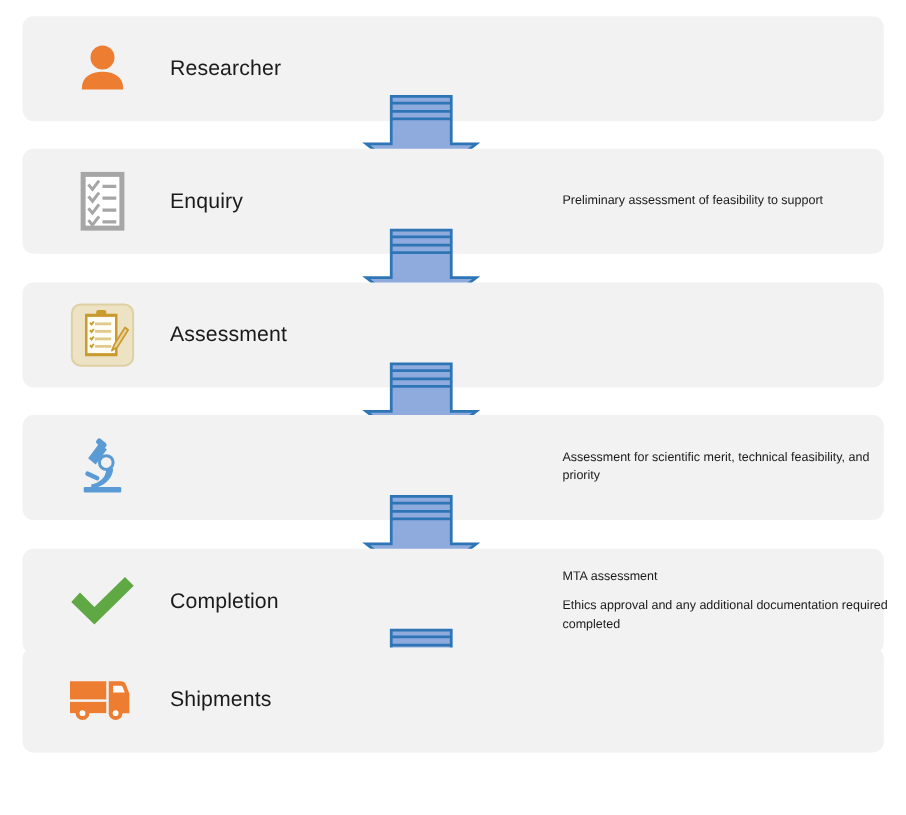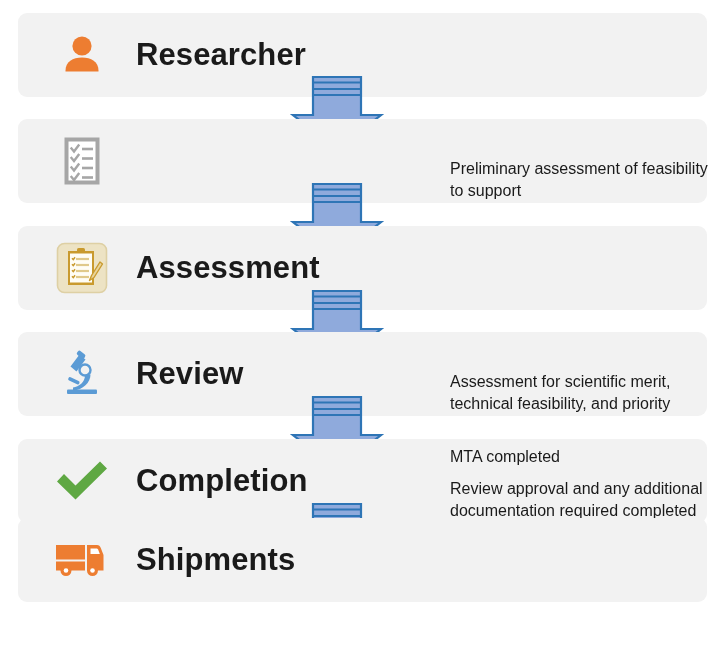--- a/index.html
+++ b/index.html
@@ -46,38 +46,38 @@
     justify-content: center;
   }
 
   .stage-title {
     position: absolute;
     left: 118px;
     top: 0;
     height: 84px;
     display: flex;
     align-items: center;
-    font-size: 31px;
-    font-weight: 700;
+    font-size: 17px;
+    font-weight: 400;
     color: #1a1a1a;
     letter-spacing: 0.1px;
     white-space: nowrap;
   }
 
   .stage-desc {
     position: absolute;
     left: 432px;
     width: 266px;
     top: 0;
     height: 84px;
     display: flex;
     flex-direction: column;
-    justify-content: flex-end;
+    justify-content: center;
     gap: 9px;
-    font-size: 16px;
+    font-size: 10px;
     line-height: 1.42;
     color: #1a1a1a;
   }
   .stage-desc p {
     margin: 0;
   }
 
   
   .flow-arrow {
     position: absolute;
@@ -127,20 +127,21 @@
           <path d="M9.5 40 L12 43 L16.5 37"></path>
         </g>
         <g stroke="#A6A6A6" stroke-width="2.6" stroke-linecap="butt">
           <line x1="20" y1="12" x2="31" y2="12"></line>
           <line x1="20" y1="21.5" x2="31" y2="21.5"></line>
           <line x1="20" y1="31" x2="31" y2="31"></line>
           <line x1="20" y1="40.5" x2="31" y2="40.5"></line>
         </g>
       </svg>
     </div>
+    <div class="stage-title">Enquiry</div>
     <div class="stage-desc">
       <p>Preliminary assessment of feasibility to support</p>
     </div>
   </div>
 
   <div class="flow-arrow" style="top:181px;">
     <svg viewBox="0 0 96 78" aria-hidden="true">
       <path d="M24 3 L72 3 L72 41 L92 41 L48 75 L4 41 L24 41 Z" fill="#8FAADC" stroke="#2E75B6" stroke-width="2.2" stroke-linejoin="miter"></path>
       <line x1="24" y1="8.5" x2="72" y2="8.5" stroke="#2E75B6" stroke-width="2.2"></line>
       <line x1="24" y1="15" x2="72" y2="15" stroke="#2E75B6" stroke-width="2.2"></line>
@@ -186,21 +187,20 @@
     <div class="stage-icon">
       <svg width="46" height="50" viewBox="0 0 46 50" aria-hidden="true">
         <path d="M20.5 5.5 L26.5 10.5 L17.5 22.5 L11.5 17.5 Z" fill="#5B9BD5"></path>
         <rect x="18" y="3" width="9" height="5" rx="2" transform="rotate(39 22 5)" fill="#5B9BD5"></rect>
         <circle cx="26" cy="21" r="5.5" fill="none" stroke="#5B9BD5" stroke-width="2.4"></circle>
         <path d="M26 26 C26 33.5 20 37.5 14 38.5 L14 41.5 C24 41 31.5 33.5 31.5 25.5 Z" fill="#5B9BD5"></path>
         <rect x="9" y="30" width="12" height="3.6" rx="1.6" transform="rotate(25 15 31.5)" fill="#5B9BD5"></rect>
         <rect x="8" y="40.5" width="30" height="4.5" rx="1" fill="#5B9BD5"></rect>
       </svg>
     </div>
-    <div class="stage-title">Review</div>
     <div class="stage-desc">
       <p>Assessment for scientific merit, technical feasibility, and priority</p>
     </div>
   </div>
 
   <div class="flow-arrow" style="top:394px;">
     <svg viewBox="0 0 96 78" aria-hidden="true">
       <path d="M24 3 L72 3 L72 41 L92 41 L48 75 L4 41 L24 41 Z" fill="#8FAADC" stroke="#2E75B6" stroke-width="2.2" stroke-linejoin="miter"></path>
       <line x1="24" y1="8.5" x2="72" y2="8.5" stroke="#2E75B6" stroke-width="2.2"></line>
       <line x1="24" y1="15" x2="72" y2="15" stroke="#2E75B6" stroke-width="2.2"></line>
@@ -209,22 +209,22 @@
   </div>
 
   <div class="stage-row" style="top:439px;">
     <div class="stage-icon">
       <svg width="60" height="48" viewBox="0 0 60 48" aria-hidden="true">
         <path d="M5 24.5 L12 17 L23.5 28.5 L48 4.5 L55 11.5 L23.5 42.5 Z" fill="#5FA843"></path>
       </svg>
     </div>
     <div class="stage-title">Completion</div>
     <div class="stage-desc">
-      <p>MTA completed</p>
-      <p>Review approval and any additional documentation required completed</p>
+      <p>MTA assessment</p>
+      <p>Ethics approval and any additional documentation required completed</p>
     </div>
   </div>
 
   <div class="flow-arrow" style="top:501px;">
     <svg viewBox="0 0 96 78" aria-hidden="true">
       <path d="M24 3 L72 3 L72 41 L92 41 L48 75 L4 41 L24 41 Z" fill="#8FAADC" stroke="#2E75B6" stroke-width="2.2" stroke-linejoin="miter"></path>
       <line x1="24" y1="8.5" x2="72" y2="8.5" stroke="#2E75B6" stroke-width="2.2"></line>
       <line x1="24" y1="15" x2="72" y2="15" stroke="#2E75B6" stroke-width="2.2"></line>
       <line x1="24" y1="21" x2="72" y2="21" stroke="#2E75B6" stroke-width="2.2"></line>
     </svg>

